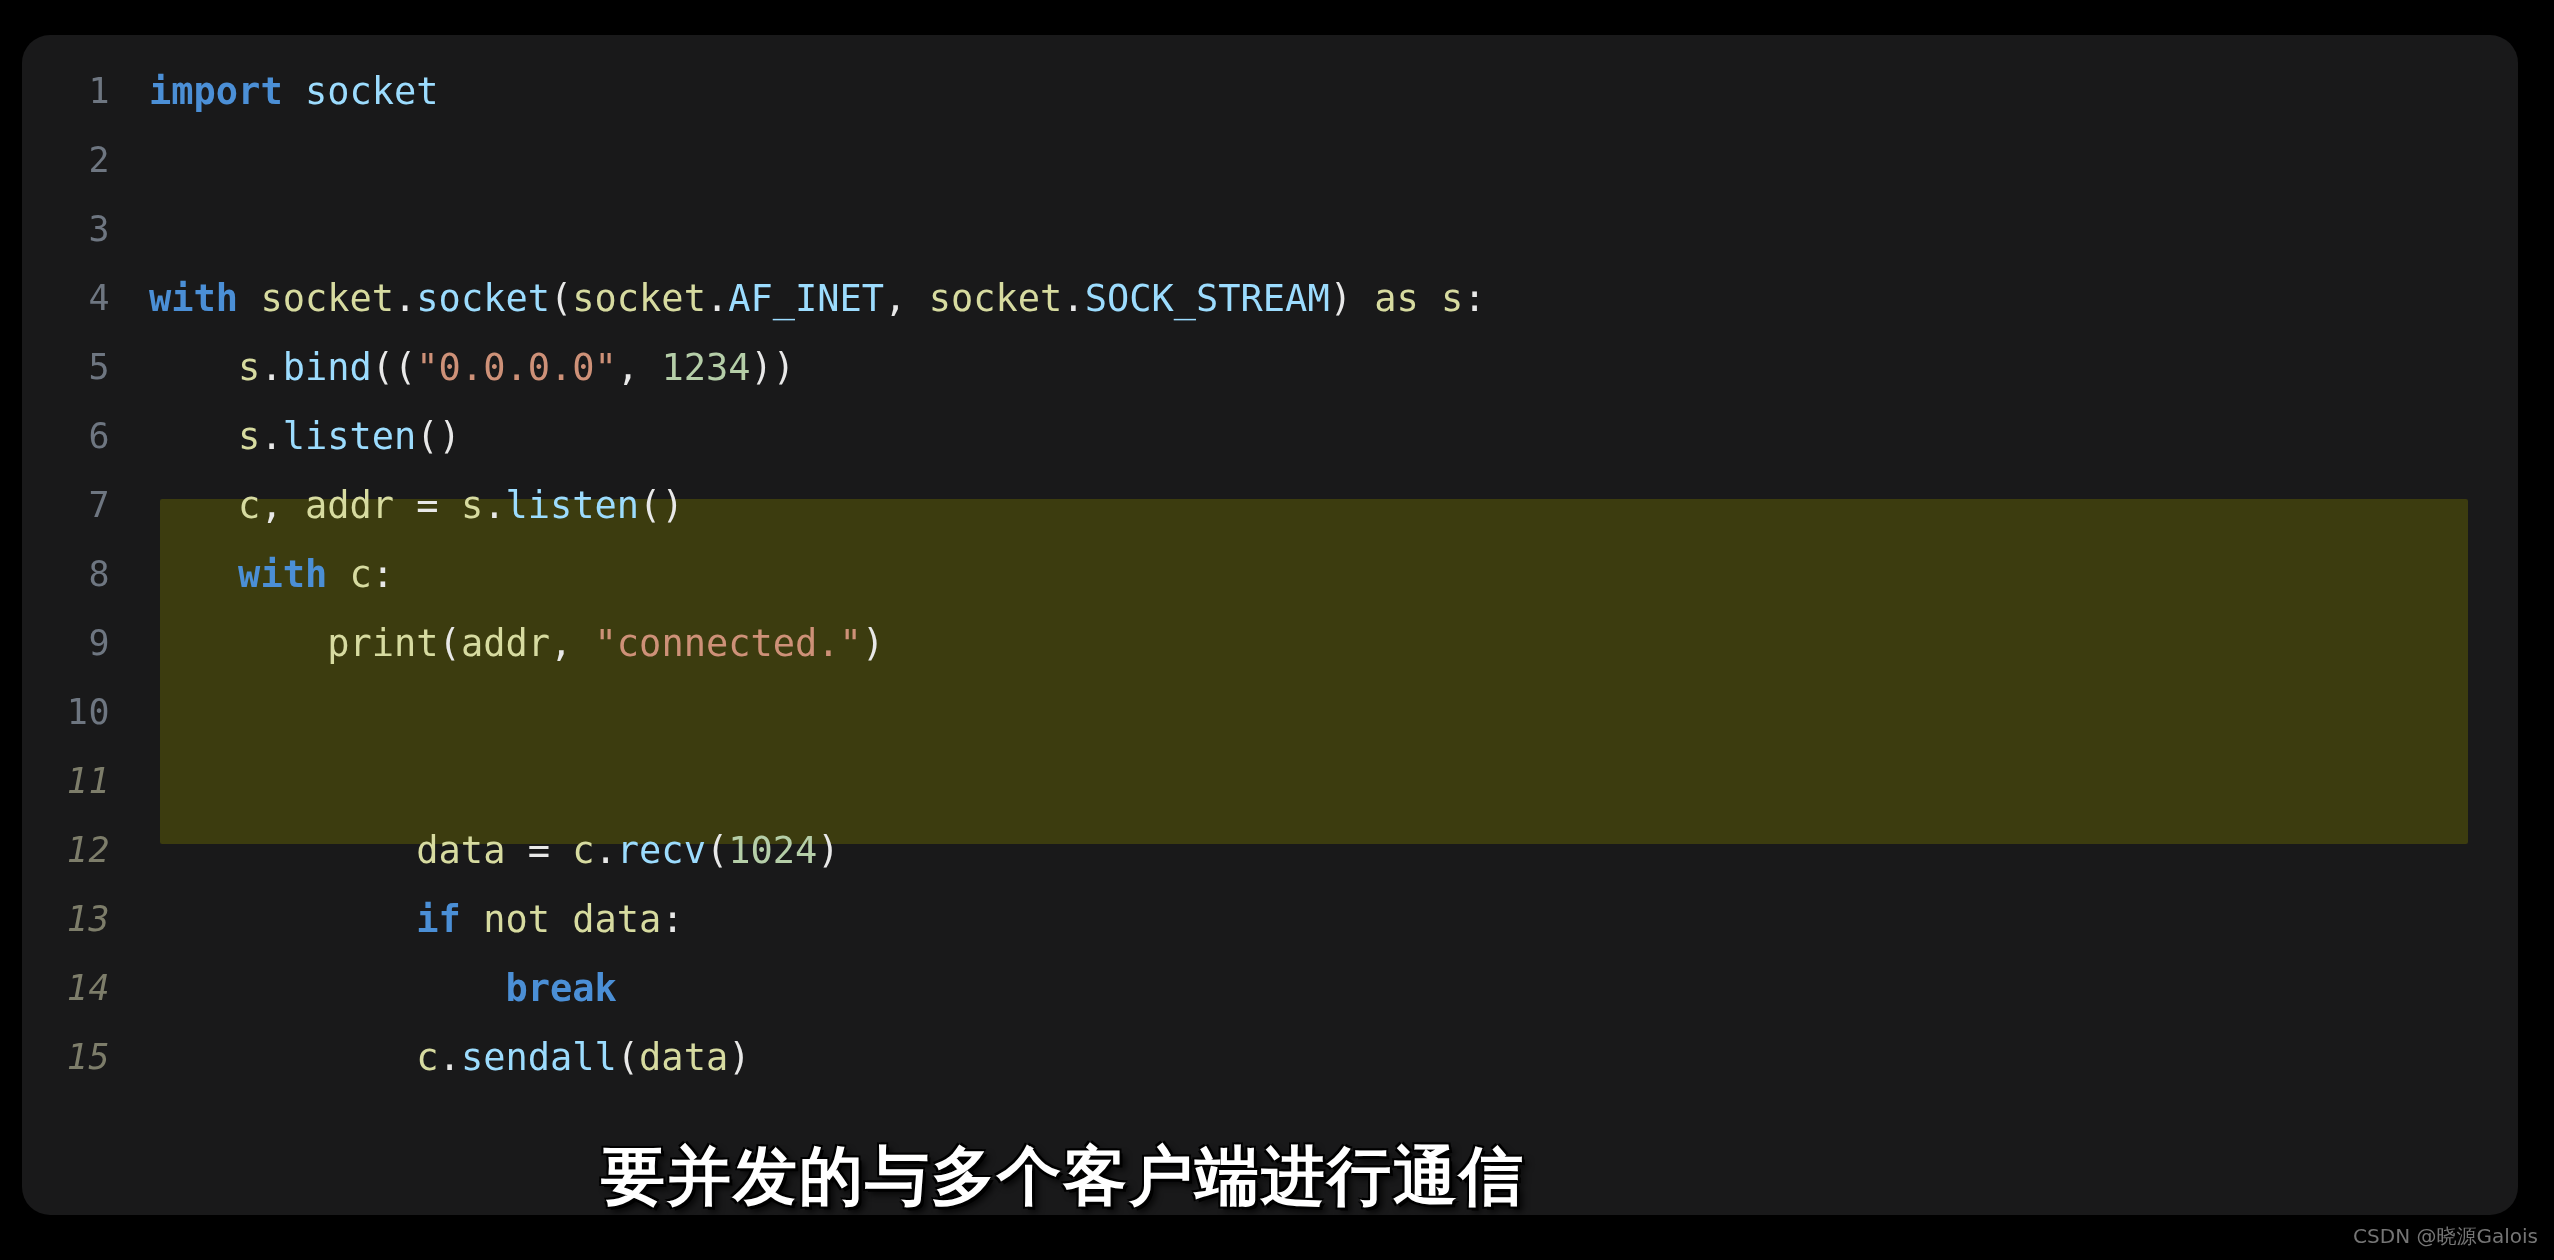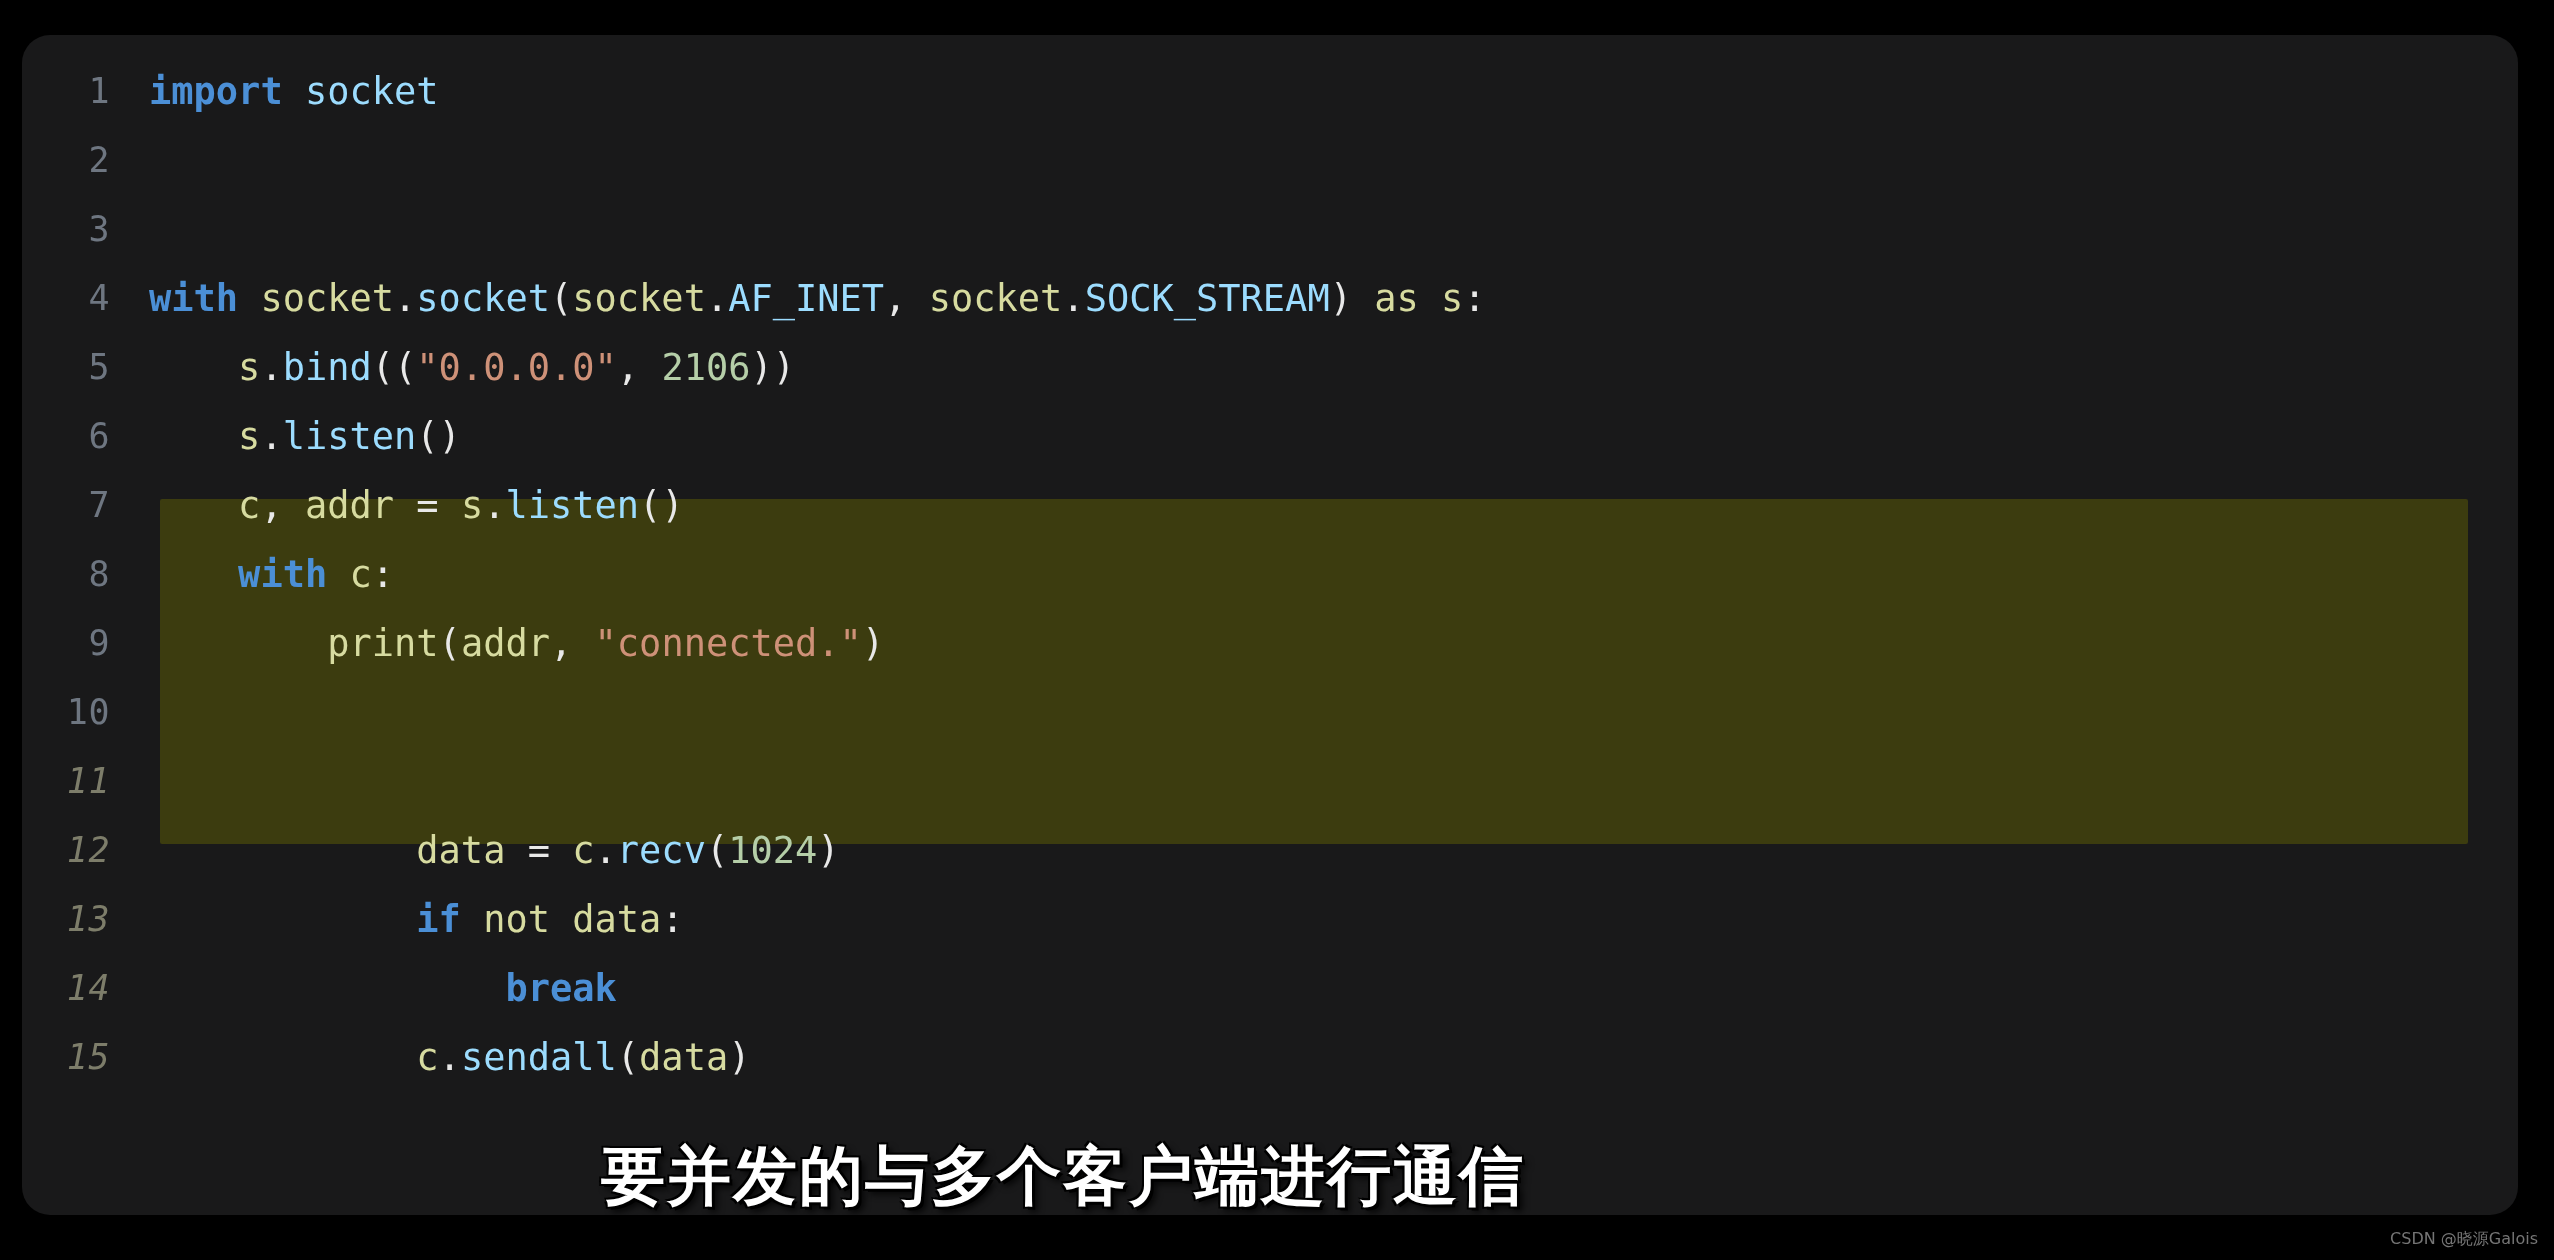--- a/index.html
+++ b/index.html
@@ -102,21 +102,21 @@
        5px 5px 7px rgba(0,0,0,0.9);
   }
 
   
   #watermark {
     position: absolute;
     right: 16px;
     bottom: 10px;
     color: #8a8a8a;
     font-family: "DejaVu Sans", sans-serif;
-    font-size: 16px;
+    font-size: 20px;
     opacity: 0.85;
   }
 </style>
 </head>
 <body>
 
 <div id="code-panel">
 
   <div id="highlight-band"></div>
 
@@ -137,21 +137,21 @@
       <span class="code-text"></span>
     </div>
 
     <div class="code-line">
       <span class="ln">4</span>
       <span class="code-text"><span class="kw">with</span><span class="pun"> </span><span class="mod">socket</span><span class="pun">.</span><span class="attr">socket</span><span class="pun">(</span><span class="mod">socket</span><span class="pun">.</span><span class="attr">AF_INET</span><span class="pun">, </span><span class="mod">socket</span><span class="pun">.</span><span class="attr">SOCK_STREAM</span><span class="pun">)</span><span class="pun"> </span><span class="var">as</span><span class="pun"> </span><span class="var">s</span><span class="pun">:</span></span>
     </div>
 
     <div class="code-line">
       <span class="ln">5</span>
-      <span class="code-text">    <span class="var">s</span><span class="pun">.</span><span class="attr">bind</span><span class="pun">((</span><span class="str">"0.0.0.0"</span><span class="pun">, </span><span class="num">2106</span><span class="pun">))</span></span>
+      <span class="code-text">    <span class="var">s</span><span class="pun">.</span><span class="attr">bind</span><span class="pun">((</span><span class="str">"0.0.0.0"</span><span class="pun">, </span><span class="num">1234</span><span class="pun">))</span></span>
     </div>
 
     <div class="code-line">
       <span class="ln">6</span>
       <span class="code-text">    <span class="var">s</span><span class="pun">.</span><span class="attr">listen</span><span class="pun">()</span></span>
     </div>
 
     <div class="code-line">
       <span class="ln">7</span>
       <span class="code-text">    <span class="var">c</span><span class="pun">, </span><span class="var">addr</span><span class="pun"> = </span><span class="var">s</span><span class="pun">.</span><span class="attr">listen</span><span class="pun">()</span></span>

